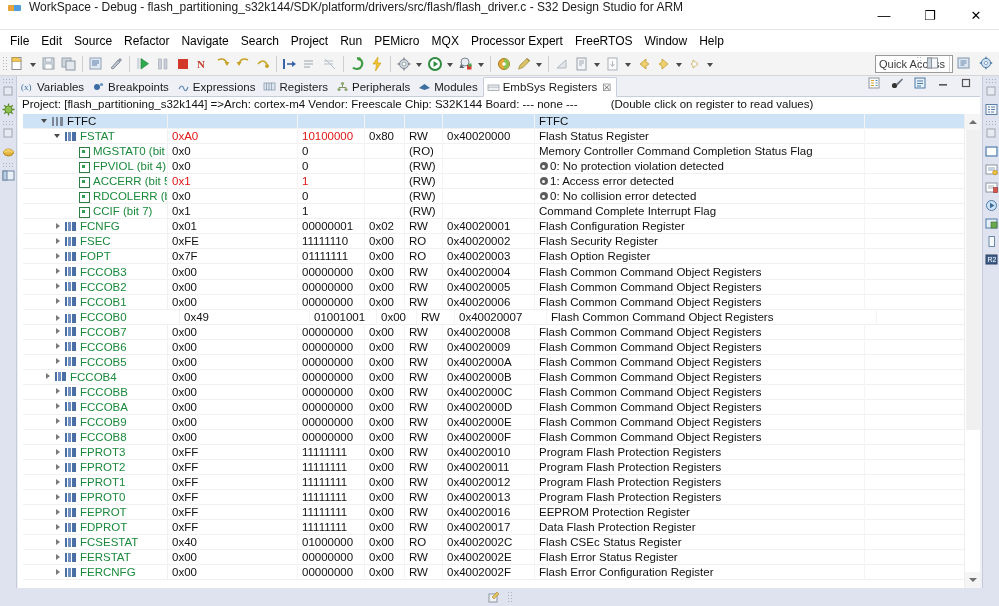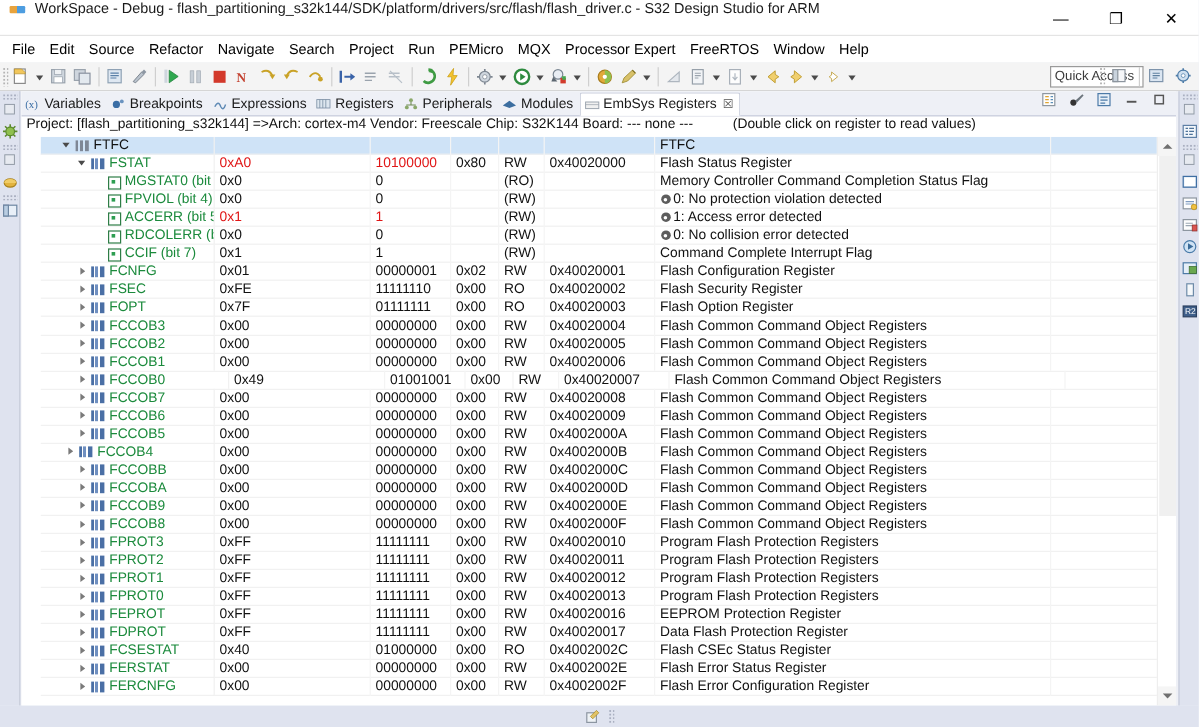--- a/index.html
+++ b/index.html
@@ -270,21 +270,21 @@
 
   
   .tablewrap {
     flex: 1;
     position: relative;
     overflow: hidden;
     background: #fff;
   }
   .rows {
     position: absolute;
-    left: 16px; top: 0;
+    left: 5px; top: 0;
     width: 945px;
   }
   .row {
     height: 15.05px;
     display: flex;
     font-size: 11.5px;
     color: #111;
     border-bottom: 1px solid #f1f1f1;
     white-space: nowrap;
     align-items: center;
@@ -1089,21 +1089,21 @@
             <div class="cell" style="width: 67px;">00000000</div>
             <div class="cell" style="width: 40px;">0x00</div>
             <div class="cell" style="width: 38px;">RW</div>
             <div class="cell" style="width: 92px;">0x40020006</div>
             <div class="cell" style="width: 330px;">
               <span>Flash Common Command Object Registers</span>
             </div>
             <div class="cell" style="width: 100px;"></div>
           </div>
           <div class="row">
-            <div class="cell reg" style="width: 157px; padding-left: 30px;">
+            <div class="cell reg" style="width: 157px; padding-left: 30px; align-items: flex-end;">
               <span class="twisty closed"></span>
               <span class="ricon reg"></span>
               <span class="name-green">FCCOB0</span>
             </div>
             <div class="cell" style="width: 130px;">0x49</div>
             <div class="cell" style="width: 67px;">01001001</div>
             <div class="cell" style="width: 40px;">0x00</div>
             <div class="cell" style="width: 38px;">RW</div>
             <div class="cell" style="width: 92px;">0x40020007</div>
             <div class="cell" style="width: 330px;">

